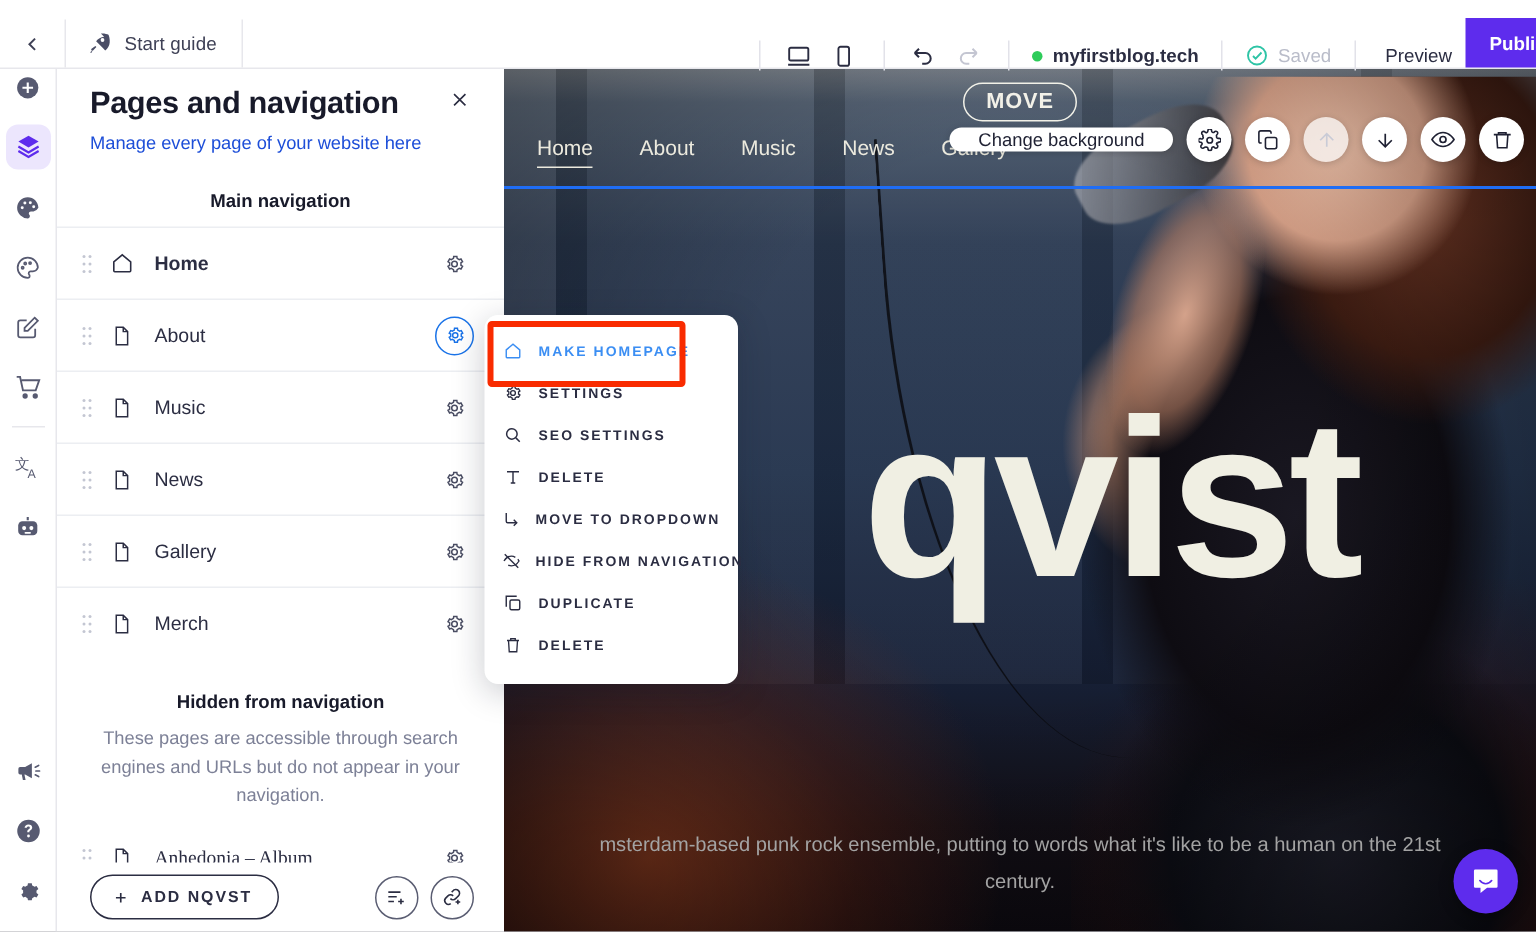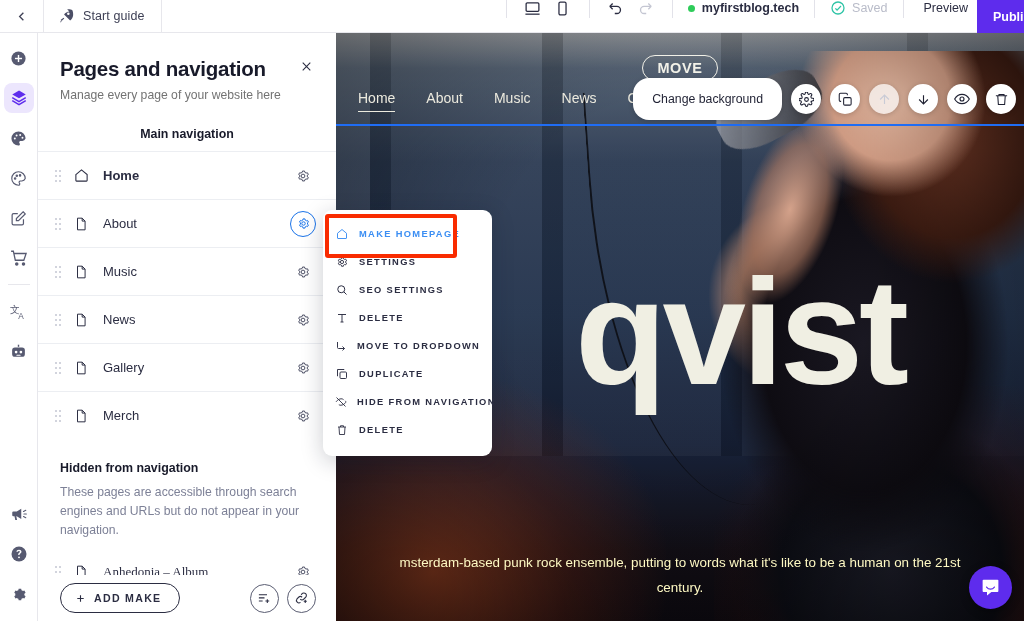--- a/index.html
+++ b/index.html
@@ -7,23 +7,23 @@
     width: 1024px; height: 621px;
     overflow: hidden;
     font-family: "Liberation Sans", sans-serif;
     background: #fff;
     -webkit-font-smoothing: antialiased;
   }
   #app { position: relative; width: 1024px; height: 621px; overflow: hidden; }
 
   
   .topbar {
-    position: absolute; top: 0; left: 0; width: 1024px; height: 33px;
+    position: absolute; top: 13px; left: 0; width: 1024px; height: 33px;
     background: #fff; border-bottom: 1px solid #e7e7ec;
-    display: flex; align-items: flex-start; z-index: 60;
+    display: flex; align-items: flex-end; z-index: 60;
   }
   .tb-back {
     width: 44px; height: 32px; display: flex; align-items: center; justify-content: center;
     border-right: 1px solid #e7e7ec; color: #3e4055; cursor: pointer;
   }
   .tb-startguide {
     display: flex; align-items: center; gap: 9px; padding: 0 16px 0 14px; height: 32px;
     border-right: 1px solid #e7e7ec; cursor: pointer;
   }
   .tb-startguide .lbl { font-size: 12.5px; color: #3e4055; font-weight: 400; letter-spacing: .1px;}
@@ -63,21 +63,21 @@
   .rail-sep { width: 22px; height: 1px; background: #e7e7ec; margin: 11px 0 2px; }
   .rail-bottom { margin-top: auto; display: flex; flex-direction: column; align-items: center; padding-bottom: 12px; }
 
   
   .panel {
     position: absolute; top: 33px; left: 38px; width: 298px; height: 588px;
     background: #fff; z-index: 50; overflow: hidden;
   }
   .panel-head { padding: 24px 22px 0 22px; position: relative; }
   .panel-title { font-size: 20.5px; font-weight: 700; color: #181a2a; letter-spacing: -.25px; }
-  .panel-sub { font-size: 12.2px; color: #737373; margin-top: 7px; }
+  .panel-sub { font-size: 12.2px; color: #1d4ed8; margin-top: 7px; }
   .panel-close {
     position: absolute; right: 20px; top: 23px; width: 20px; height: 20px;
     display: flex; align-items: center; justify-content: center;
     color: #2b2d42; cursor: pointer; font-size: 15px; line-height: 1;
   }
   .sec-title { font-size: 12.4px; font-weight: 700; color: #181a2a; padding: 25px 22px 10px; text-align: center; }
 
   .prow {
     height: 48px; display: flex; align-items: center;
     border-top: 1px solid #eceef2; padding: 0 20px 0 16px; position: relative;
@@ -88,21 +88,21 @@
   .prow-icn { width: 30px; display: flex; align-items: center; justify-content: center; color: #2b2d42; }
   .prow-lbl { flex: 1; font-size: 13px; color: #2b2d42; padding-left: 7px; }
   .prow-lbl.bold { font-weight: 700; }
   .prow-gear {
     width: 26px; height: 26px; border-radius: 50%;
     display: flex; align-items: center; justify-content: center;
     color: #4a4d63; cursor: pointer;
   }
   .prow-gear.sel { border: 1.6px solid #1a73e8; color: #1a73e8; }
 
-  .hidden-sec { padding: 22px 22px 0 22px; }
+  .hidden-sec { padding: 22px 22px 0 22px; text-align: center; }
   .hidden-title { font-size: 12.4px; font-weight: 700; color: #181a2a; }
   .hidden-desc { font-size: 12.2px; color: #7d8197; line-height: 1.55; margin-top: 8px; }
 
   .panel-foot {
     position: absolute; left: 0; bottom: 0; width: 298px; height: 46px;
     display: flex; align-items: center; padding: 0 20px 0 22px; background: #fff;
   }
   .addpage {
     height: 30px; border: 1px solid #2b2d42; border-radius: 16px;
     display: flex; align-items: center; gap: 8px; padding: 0 17px 0 14px;
@@ -213,27 +213,27 @@
   .selline { position: absolute; left: 0; top: 91px; width: 100%; height: 2px; background: #1f6df5; z-index: 14; }
 
   .hero {
     position: absolute; left: 0; top: 232px; width: 100%;
     font-size: 150px; line-height: .9; font-weight: 700; color: #f0efe3;
     letter-spacing: -4px; text-align: center; white-space: nowrap;
     text-indent: 120px;
   }
   .tagline {
     position: absolute; left: 0; top: 518px; width: 100%; text-align: center;
-    color: #fef9c3; font-size: 13.4px; line-height: 1.85; padding: 0 42px;
+    color: #a3a3a3; font-size: 13.4px; line-height: 1.85; padding: 0 42px;
   }
 
   
   .cv-toolbar { position: absolute; right: 8px; top: 45px; display: flex; align-items: center; gap: 9px; z-index: 20; }
   .cv-pill {
-    height: 42px; border-radius: 16px; background: #fff; color: #1f2133;
+    height: 16px; border-radius: 16px; background: #fff; color: #1f2133;
     display: flex; align-items: center; padding: 0 19px; font-size: 12.3px; cursor: pointer;
     box-shadow: 0 1px 5px rgba(0,0,0,.18);
   }
   .cv-rnd {
     width: 30px; height: 30px; border-radius: 50%; background: #fff;
     display: flex; align-items: center; justify-content: center; color: #1f2133; cursor: pointer;
     box-shadow: 0 1px 5px rgba(0,0,0,.18);
   }
   .cv-rnd.dis { color: #c9cbd6; background: rgba(255,255,255,.72); cursor: default; }
 
@@ -661,21 +661,21 @@
             <path d="M19.4 13.5l1.8 1.1-1.8 3.1-2-.7-2.4 1.4-.3 2.1h-3.6l-.3-2.1-2.4-1.4-2 .7-1.8-3.1 1.8-1.1v-3l-1.8-1.1 1.8-3.1 2 .7 2.4-1.4.3-2.1h3.6l.3 2.1 2.4 1.4 2-.7 1.8 3.1-1.8 1.1z"></path>
           </svg>
       </span>
     </div>
 
     <div class="panel-foot">
       <div class="addpage">
         <svg width="11" height="11" viewBox="0 0 24 24" fill="none" stroke="currentColor" stroke-width="2.4">
             <path d="M12 5v14M5 12h14"></path>
           </svg>
-        <span>ADD MAKE</span>
+        <span>ADD NQVST</span>
       </div>
       <div class="foot-sp"></div>
       <div class="circ-btn">
         <svg width="15" height="15" viewBox="0 0 24 24" fill="none" stroke="currentColor" stroke-width="1.7">
           <path d="M3 6h13M3 11h9M3 16h6"></path>
             <path d="M16.5 13v6M13.5 16h6"></path>
         </svg>
       </div>
       <div class="circ-btn">
         <svg width="15" height="15" viewBox="0 0 24 24" fill="none" stroke="currentColor" stroke-width="1.7">
@@ -723,42 +723,42 @@
       <span>DELETE</span>
     </div>
     <div class="ctxitem">
       <span class="ci">
         <svg width="12" height="12" viewBox="0 0 24 24" fill="none" stroke="currentColor" stroke-width="1.9">
             <path d="M5 4v11a2 2 0 002 2h12"></path>
             <path d="M15 13l4 4-4 4"></path>
           </svg>
       </span>
       <span>MOVE TO DROPDOWN</span>
-    </div>
-    <div class="ctxitem">
-      <span class="ci">
-        <svg width="12" height="12" viewBox="0 0 24 24" fill="none" stroke="currentColor" stroke-width="1.9">
-            <rect x="8" y="8" width="13" height="13" rx="2"></rect>
-            <path d="M4 16H3V3h13v1"></path>
-          </svg>
-      </span>
-      <span>DUPLICATE</span>
     </div>
     <div class="ctxitem">
       <span class="ci">
         <svg width="12" height="12" viewBox="0 0 24 24" fill="none" stroke="currentColor" stroke-width="1.8">
             <path d="M2 12s4-6.5 10-6.5c2 0 3.7.7 5.1 1.6"></path>
             <path d="M20.4 9.6C21.4 10.7 22 12 22 12s-4 6.5-10 6.5c-1.6 0-3-.4-4.3-1"></path>
             <path d="M3 3l18 18"></path>
           </svg>
       </span>
       <span>HIDE FROM NAVIGATION</span>
     </div>
     <div class="ctxitem">
       <span class="ci">
+        <svg width="12" height="12" viewBox="0 0 24 24" fill="none" stroke="currentColor" stroke-width="1.9">
+            <rect x="8" y="8" width="13" height="13" rx="2"></rect>
+            <path d="M4 16H3V3h13v1"></path>
+          </svg>
+      </span>
+      <span>DUPLICATE</span>
+    </div>
+    <div class="ctxitem">
+      <span class="ci">
         <svg width="12" height="12" viewBox="0 0 24 24" fill="none" stroke="currentColor" stroke-width="1.8">
             <path d="M4 6h16M9 6V3.5h6V6M6 6l1 15h10l1-15"></path>
           </svg>
       </span>
       <span>DELETE</span>
     </div>
   </div>
   <div class="ctx-highlight"></div>
 
 </div>

